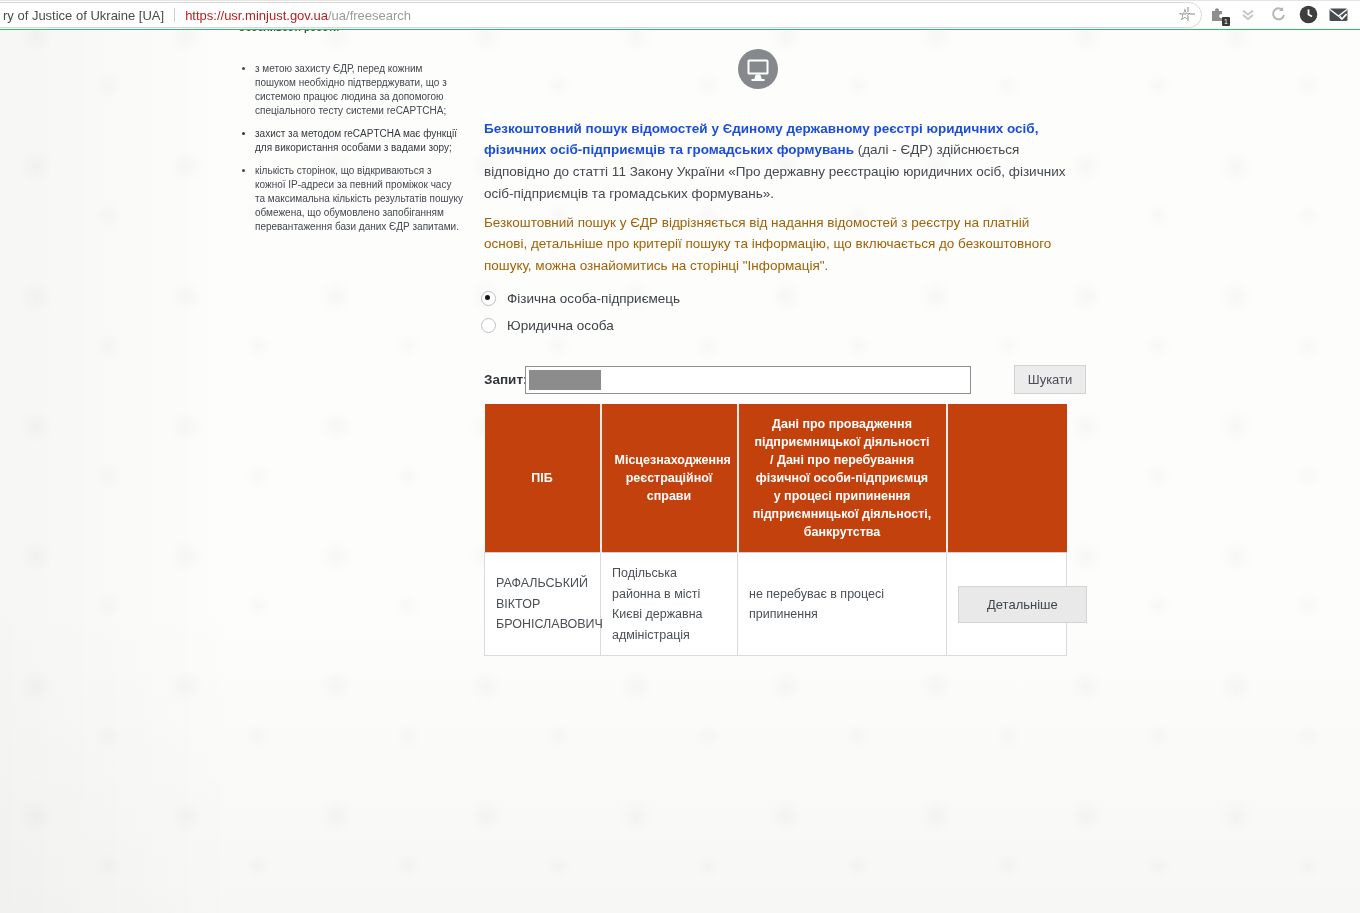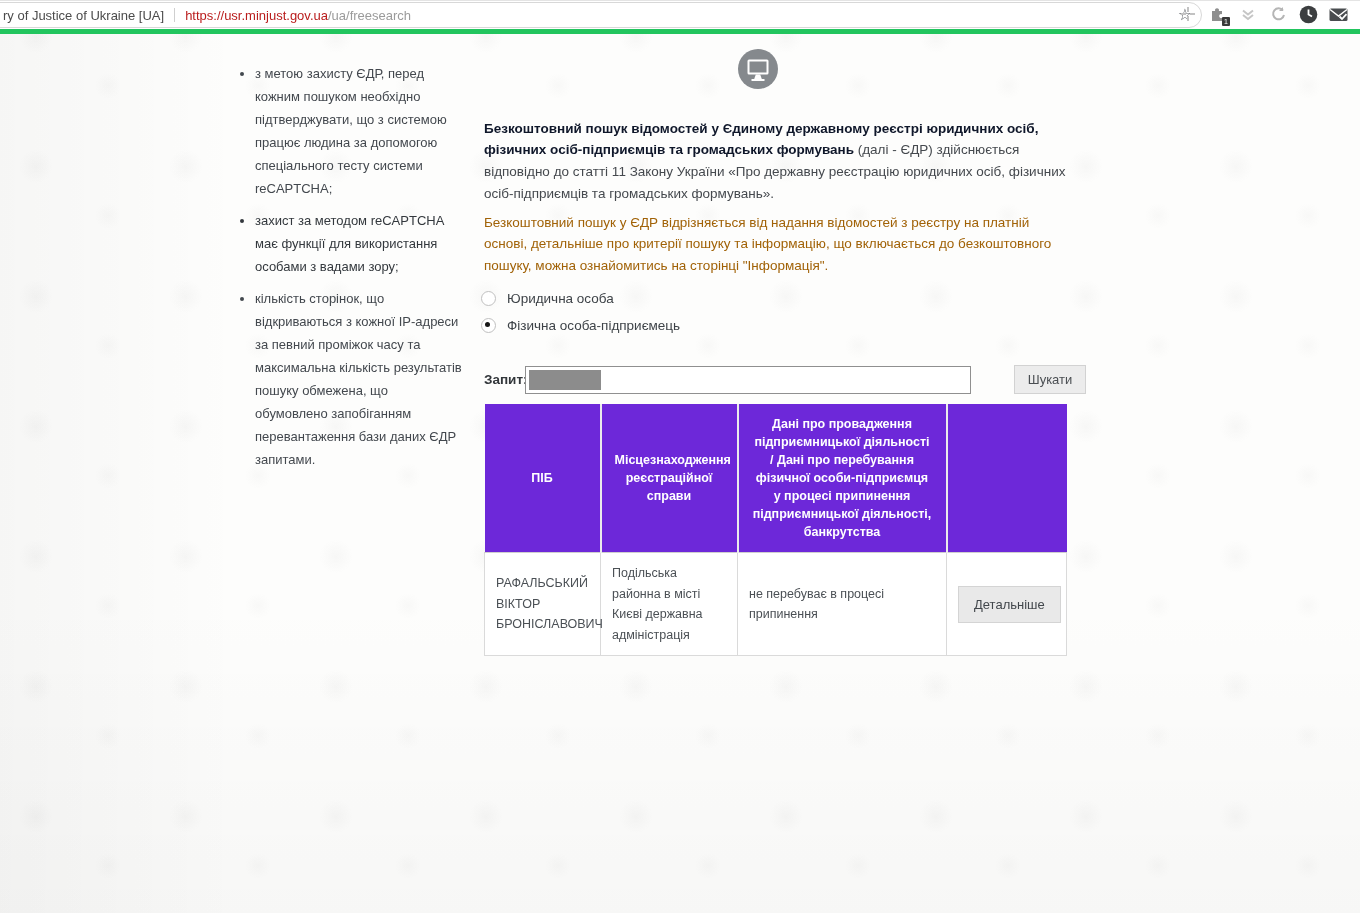--- a/index.html
+++ b/index.html
@@ -16,21 +16,21 @@
       linear-gradient(90deg, rgba(0,0,0,0.028), rgba(0,0,0,0) 240px),
       linear-gradient(0deg, rgba(0,0,0,0.022), rgba(0,0,0,0) 320px),
       radial-gradient(circle 26px at 24% 28%, rgba(110,110,110,0.045), transparent 65%),
       radial-gradient(circle 20px at 72% 66%, rgba(110,110,110,0.035), transparent 65%);
     background-size:100% 100%,100% 100%,150px 130px,150px 130px;
   }
 
   
   .chrome{
     position:absolute;top:0;left:0;width:1360px;height:28px;background:#fff;
-    border-bottom:5px solid #22c55e;border-top:1px solid #e4e4e4;z-index:6;
+    border-bottom:1px solid #22c55e;border-top:1px solid #e4e4e4;z-index:6;
   }
   .addressbar{
     position:absolute;left:-26px;top:1px;width:1198px;height:24px;
     border:1px solid #d8d8d8;border-radius:13px;background:#fff;
     display:flex;align-items:center;padding-left:28px;font-size:13px;white-space:nowrap;
   }
   .sec-label{color:#4b4b4b;}
   .chip-sep{width:1px;height:14px;background:#cfcfcf;margin:0 10px;flex:none;}
   .url-host{color:#b91c1c;font-weight:normal;margin-top:31px;}
   .url-path{color:#9b9b9b;}
@@ -43,61 +43,61 @@
     position:absolute;right:-2px;bottom:-2px;background:#3a3a3a;color:#fff;
     font-size:7px;line-height:9px;padding:0 2px;border-radius:1px;
   }
   .menu-dots{font-size:15px;color:#5a5a5a;width:8px;text-align:center;}
 
   
   .sb-head{position:absolute;left:238px;top:29px;width:230px;height:13px;overflow:hidden;z-index:2;}
   .sb-head span{display:block;margin-top:-7px;font-size:10px;font-weight:bold;color:#444b52;}
   .sb-list{position:absolute;left:240px;top:52px;width:224px;z-index:2;}
   .sb-list ul{margin:0;padding:10px 0 0 15px;}
-  .sb-list li{font-size:13px;line-height:23px;color:#43484e;margin-bottom:9px;}
+  .sb-list li{font-size:10px;line-height:14px;color:#43484e;margin-bottom:9px;}
   .sb-list li.bold{font-weight:normal;color:#33383d;}
 
   
   .monitor-wrap{position:absolute;left:737px;top:48px;z-index:2;}
   .p1{position:absolute;left:484px;top:104px;width:582px;font-size:13.5px;line-height:21.8px;color:#45494e;z-index:2;}
-  .p1 b{color:#0f172a;}
+  .p1 b{color:#1d4ed8;}
   .p2{position:absolute;left:484px;top:198px;width:582px;font-size:13.5px;line-height:21.8px;color:#a16207;z-index:2;}
   .radios{position:absolute;left:481px;top:285px;width:582px;z-index:2;}
   .radio-row{display:flex;align-items:center;height:27px;font-size:13.5px;color:#3e4348;cursor:pointer;}
   .radio{width:13px;height:13px;border:1px solid #c0c0c0;border-radius:50%;background:#fff;margin-right:11px;position:relative;flex:none;}
   .radio.sel::after{content:"";position:absolute;left:3px;top:3px;width:5px;height:5px;background:#161616;border-radius:50%;}
 
   .query-row{position:absolute;left:484px;top:362px;width:582px;height:36px;z-index:2;}
   .query-label{position:absolute;left:0;top:10px;font-size:13.5px;font-weight:bold;color:#33373b;}
   .input-wrap{position:absolute;left:41px;top:4px;width:444px;height:26px;border:1px solid #8f8f8f;background:#fff;}
   .input-wrap input{position:absolute;inset:0;border:0;outline:0;width:100%;height:100%;background:transparent;font-size:13px;}
   .redact{position:absolute;left:3px;top:3px;width:72px;height:20px;background:#8c8c8c;}
   .search-btn{
     position:absolute;left:530px;top:3px;width:72px;height:29px;
     background:#ececec;border:1px solid #d2d2d2;font-size:13px;color:#4a4e52;
     font-family:inherit;cursor:pointer;
   }
 
   
   .results{position:absolute;left:484px;top:404px;width:582px;border-collapse:collapse;table-layout:fixed;z-index:2;}
   .results thead th{
-    background:#6d28d9;color:#fff;font-weight:bold;font-size:12.5px;line-height:18px;
+    background:#c2410c;color:#fff;font-weight:bold;font-size:12.5px;line-height:18px;
     height:140px;text-align:center;vertical-align:middle;padding:4px 13px;
     border-right:2px solid #ebebeb;border-bottom:1px solid #cfcfcf;
   }
   .results thead th:last-child{border-right:none;}
   .results tbody td{
     background:#fff;border:1px solid #dadada;color:#4b5055;
     font-size:12.5px;line-height:20.5px;vertical-align:middle;
     height:82px;padding:10px 11px;
   }
   .results tbody td.center{text-align:center;}
   .detail-btn{
     background:#e9e9e9;border:1px solid #d4d4d4;color:#42474c;
-    font-size:13px;padding:10px 15px;font-family:inherit;cursor:pointer;
+    font-size:13px;padding:10px 28px;font-family:inherit;cursor:pointer;
   }
 </style>
 </head>
 <body>
 
 <div class="texture"></div>
 
 <div class="chrome">
   <div class="addressbar">
     <span class="sec-label">ry of Justice of Ukraine [UA]</span>
@@ -165,26 +165,26 @@
       <rect x="14.5" y="31" width="13" height="2" fill="#fff"></rect>
     </svg>
 </div>
 
 <p class="p1"><b>Безкоштовний пошук відомостей у Єдиному державному реєстрі юридичних осіб, фізичних осіб-підприємців та громадських формувань</b><span> (далі - ЄДР) здійснюється відповідно до статті 11 Закону України «Про державну реєстрацію юридичних осіб, фізичних осіб-підприємців та громадських формувань».</span></p>
 
 <p class="p2">Безкоштовний пошук у ЄДР відрізняється від надання відомостей з реєстру на платній основі, детальніше про критерії пошуку та інформацію, що включається до безкоштовного пошуку, можна ознайомитись на сторінці "Інформація".</p>
 
 <div class="radios">
   <div class="radio-row">
+    <span class="radio sel"></span>
+    <span>Фізична особа-підприємець</span>
+  </div>
+  <div class="radio-row">
     <span class="radio"></span>
     <span>Юридична особа</span>
-  </div>
-  <div class="radio-row">
-    <span class="radio sel"></span>
-    <span>Фізична особа-підприємець</span>
   </div>
 </div>
 
 <div class="query-row">
   <span class="query-label">Запит:</span>
   <span class="input-wrap">
     <input type="text" value="" style="">
     <span class="redact"></span>
   </span>
   <button class="search-btn">Шукати</button>

